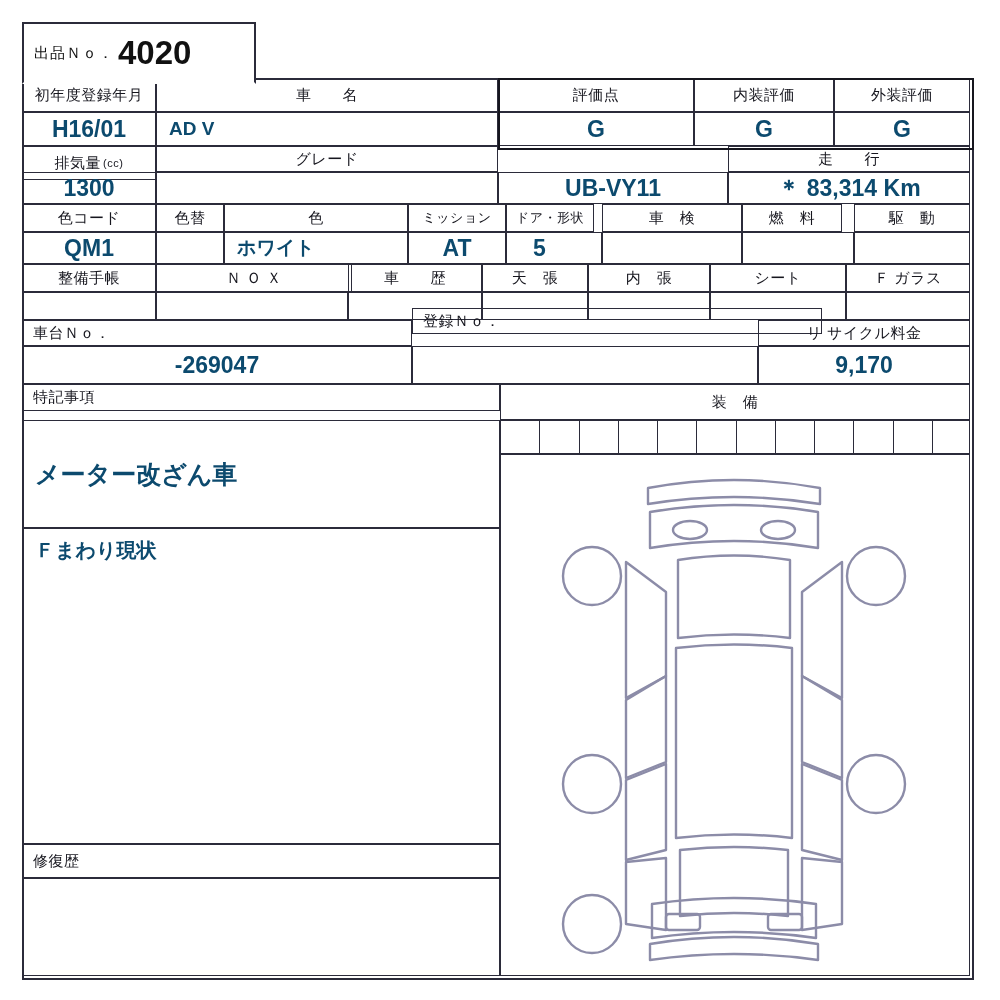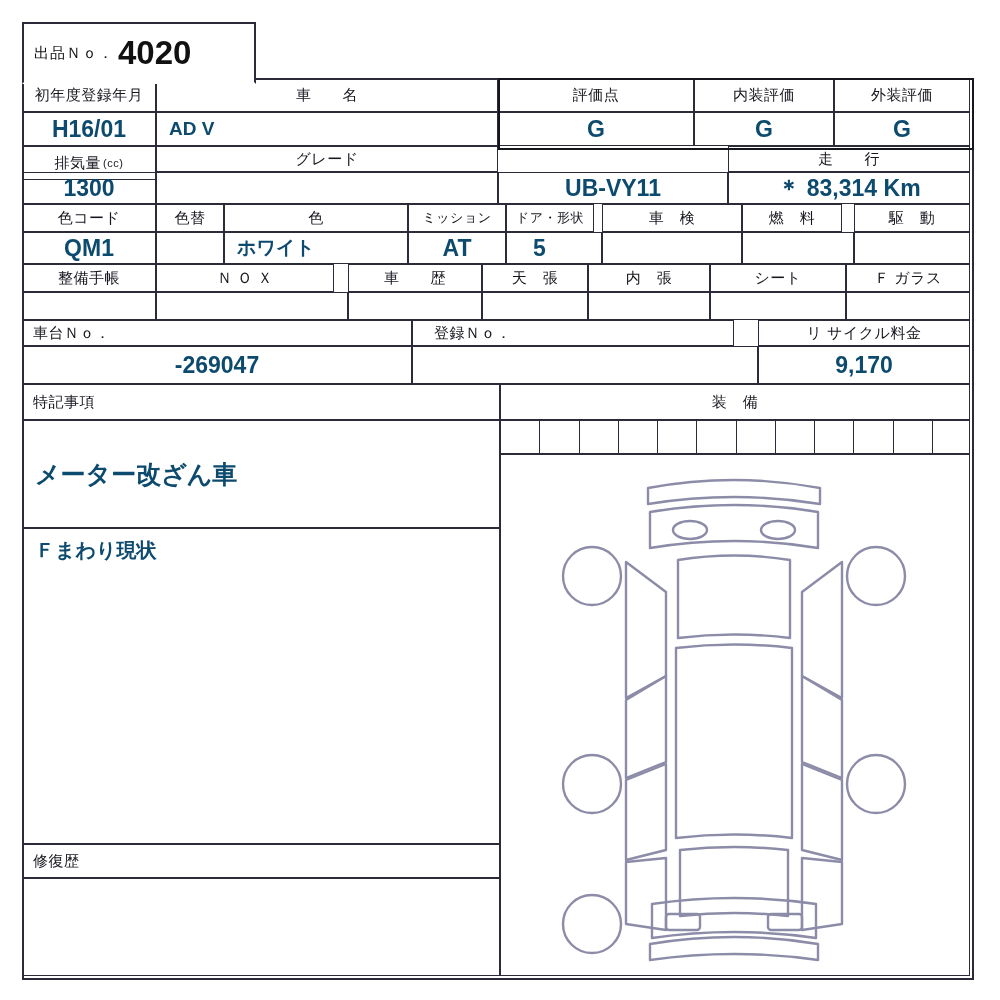--- a/index.html
+++ b/index.html
@@ -212,21 +212,21 @@
   <div class="abs bx" style="left:742px; top:232px; width:112px; height:32px;">
     <span class="val sm"></span>
   </div>
   <div class="abs bx" style="left:854px; top:232px; width:116px; height:32px;">
     <span class="val sm"></span>
   </div>
 
   <div class="abs bx" style="left:22px; top:264px; width:134px; height:28px;">
     <span class="lbl">整備手帳</span>
   </div>
-  <div class="abs bx" style="left:156px; top:264px; width:178px; height:28px;">
+  <div class="abs bx" style="left:156px; top:264px; width:196px; height:28px;">
     <span class="lbl">Ｎ Ｏ Ｘ</span>
   </div>
   <div class="abs bx" style="left:348px; top:264px; width:134px; height:28px;">
     <span class="lbl">車　　歴</span>
   </div>
   <div class="abs bx" style="left:482px; top:264px; width:106px; height:28px;">
     <span class="lbl">天　張</span>
   </div>
   <div class="abs bx" style="left:588px; top:264px; width:122px; height:28px;">
     <span class="lbl">内　張</span>
@@ -260,35 +260,35 @@
     <span class="val sm"></span>
   </div>
 
   <div class="abs bx" style="left:22px; top:320px; width:390px; height:26px;">
     <span class="lbl left">車台Ｎｏ．</span>
   </div>
   <div class="abs bx" style="left:22px; top:346px; width:390px; height:38px;">
     <span class="val" style="padding-left:0">-269047</span>
   </div>
 
-  <div class="abs bx" style="left:412px; top:320px; width:322px; height:26px;padding-left:11px;">
+  <div class="abs bx" style="left:412px; top:308px; width:410px; height:26px;">
     <span class="lbl left">登録Ｎｏ．</span>
   </div>
   <div class="abs bx" style="left:412px; top:346px; width:346px; height:38px;">
     <span class="val"></span>
   </div>
 
   <div class="abs bx" style="left:758px; top:320px; width:212px; height:26px;">
     <span class="lbl">リ サイクル料金</span>
   </div>
   <div class="abs bx" style="left:758px; top:346px; width:212px; height:38px;">
     <span class="val">9,170</span>
   </div>
 
-  <div class="abs bx" style="left:22px; top:384px; width:478px; height:36px;">
+  <div class="abs bx" style="left:22px; top:384px; width:478px; height:27px;">
     <span class="lbl left">特記事項</span>
   </div>
   <div class="abs bx" style="left:500px; top:384px; width:470px; height:36px;">
     <span class="lbl">装　備</span>
   </div>
 
   <div class="abs bx" style="left:500px; top:420px; width:470px; height:34px; display:flex;">
     <div class="abs" style="left:0; top:0; width:470px; height:34px; display:flex;">
       <div style="flex:1; border-right:1px solid #2b2b3a;"></div>
       <div style="flex:1; border-right:1px solid #2b2b3a;"></div>

